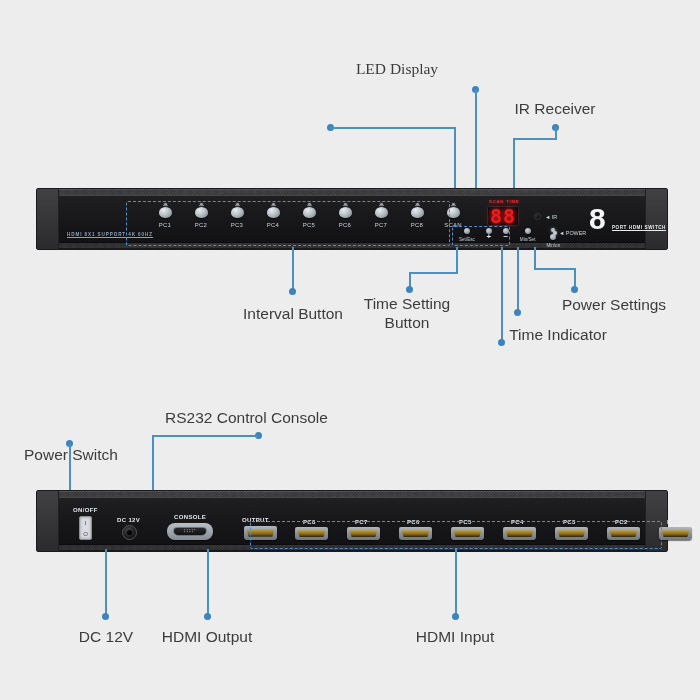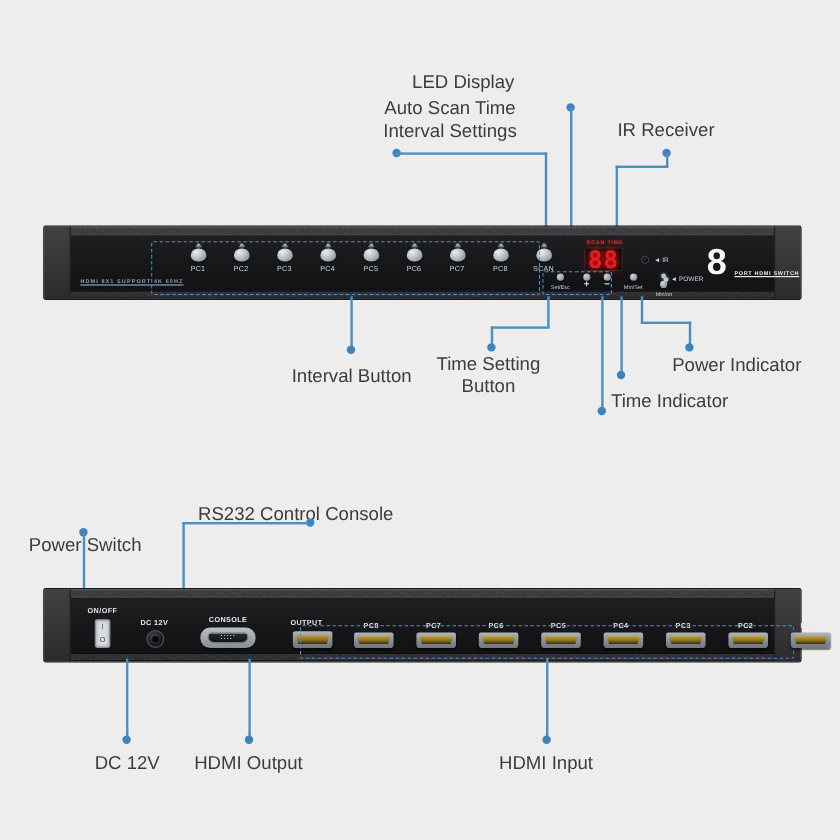--- a/index.html
+++ b/index.html
@@ -309,23 +309,21 @@
     white-space: pre;
     font-family: "Liberation Sans", sans-serif;
   }
   .caption.c { text-align: center; transform: translateX(-50%); }
 </style>
 </head>
 <body>
 
 <div id="stage">
 
-  <div class="anno c" style="left:386px; top:60px;">LED Display</div>
-  <div class="anno c" style="left:375px; top:82px;">Auto Scan Time
-Interval Settings</div>
+  <div class="anno c" style="left:397px; top:60px;font-family:Liberation Serif, serif;">LED Display</div>
   <div class="anno c" style="left:555px; top:100px;">IR Receiver</div>
 
   <div class="dot" style="left:472px; top:86px;"></div>
   <div class="lead v" style="left:475px; top:90px; height:102px;"></div>
 
   <div class="dot" style="left:327px; top:124px;"></div>
   <div class="lead h" style="left:330px; top:127px; width:126px;"></div>
   <div class="lead v" style="left:454px; top:127px; height:66px;"></div>
 
   <div class="dot" style="left:552px; top:124px;"></div>
@@ -430,21 +428,21 @@
   </div>
 
   <div class="dash" style="left:126px; top:201px; width:324px; height:45px;"></div>
 
   <div class="dash" style="left:452px; top:226px; width:58px; height:20px;"></div>
 
   <div class="anno c" style="left:293px; top:305px;">Interval Button</div>
   <div class="anno c" style="left:407px; top:295px;">Time Setting
 Button</div>
   <div class="anno c" style="left:558px; top:326px;">Time Indicator</div>
-  <div class="anno c" style="left:614px; top:296px;">Power Indicator</div>
+  <div class="anno c" style="left:614px; top:296px;">Power Settings</div>
 
   <div class="lead v" style="left:292px; top:247px; height:43px;"></div>
   <div class="dot" style="left:289px; top:288px;"></div>
 
   <div class="lead v" style="left:456px; top:247px; height:26px;"></div>
   <div class="lead h" style="left:409px; top:272px; width:49px;"></div>
   <div class="lead v" style="left:409px; top:272px; height:16px;"></div>
   <div class="dot" style="left:406px; top:286px;"></div>
 
   <div class="lead v" style="left:501px; top:247px; height:94px;"></div>
@@ -452,21 +450,21 @@
 
   <div class="lead v" style="left:517px; top:247px; height:64px;"></div>
   <div class="dot" style="left:514px; top:309px;"></div>
 
   <div class="lead v" style="left:534px; top:247px; height:22px;"></div>
   <div class="lead h" style="left:534px; top:268px; width:42px;"></div>
   <div class="lead v" style="left:574px; top:268px; height:20px;"></div>
   <div class="dot" style="left:571px; top:286px;"></div>
 
   <div class="anno l" style="left:24px; top:418px;margin-top:28px;">Power Switch</div>
-  <div class="anno l" style="left:165px; top:420px;">RS232 Control Console</div>
+  <div class="anno l" style="left:165px; top:409px;">RS232 Control Console</div>
 
   <div class="dot" style="left:66px; top:440px;"></div>
   <div class="lead v" style="left:69px; top:444px; height:58px;"></div>
 
   <div class="dot" style="left:255px; top:432px;"></div>
   <div class="lead h" style="left:152px; top:435px; width:106px;"></div>
   <div class="lead v" style="left:152px; top:435px; height:67px;"></div>
 
   <div class="panel" style="left:36px; top:490px; width:632px; height:62px;">
     <div class="ear" style="left:0;"></div>

